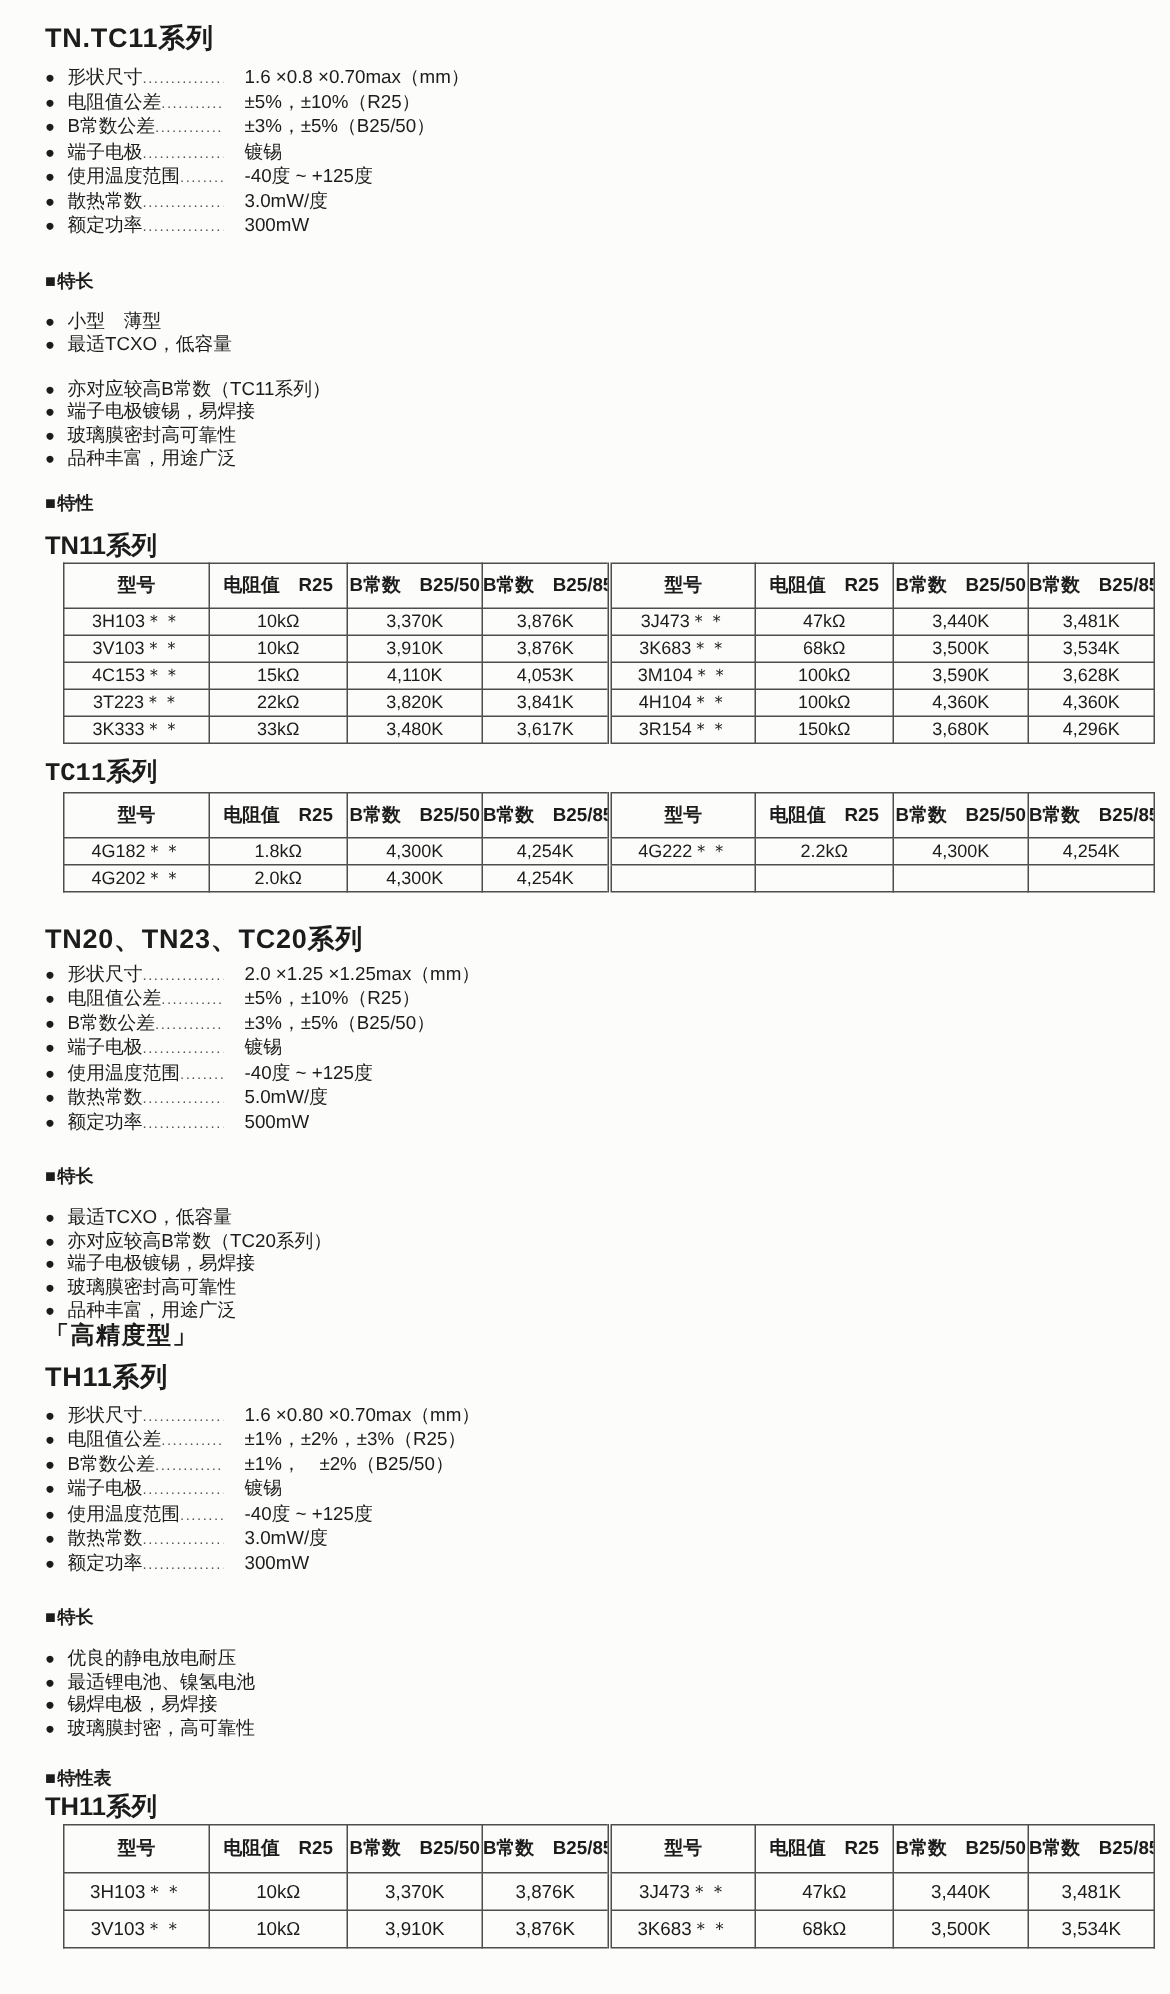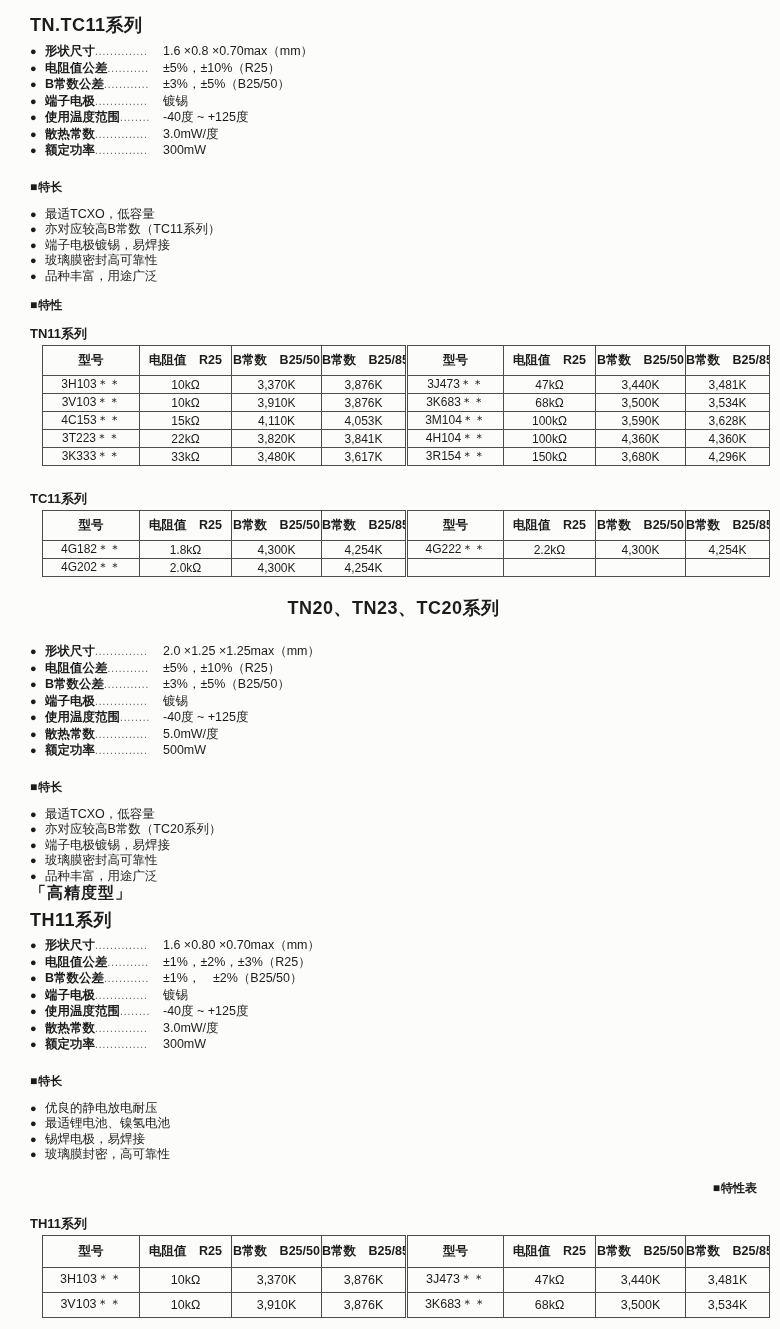--- a/index.html
+++ b/index.html
@@ -5,52 +5,52 @@
   html,body{margin:0;padding:0;}
   body{
     width:780px;height:1329px;overflow:hidden;
     background:#fcfcfb;color:#1c1c1c;
     font-family:"Liberation Sans","DejaVu Sans",sans-serif;
   }
   .page{padding:14px 23px 0 30px;box-sizing:border-box;}
 
   .series-title{font-size:18px;font-weight:700;letter-spacing:.5px;line-height:22px;}
   .t1{margin-bottom:7px;}
-  .t2{margin-top:20px;margin-bottom:24px;text-align:center;}
+  .t2{margin-top:20px;margin-bottom:4px;}
   .bracket-title{font-size:16px;font-weight:700;line-height:20px;letter-spacing:1px;}
   .t3{margin-top:6px;margin-bottom:6px;}
 
   .spec-line{display:flex;align-items:baseline;height:16.5px;font-size:12.5px;white-space:nowrap;}
   .bullet{flex:0 0 15px;}
   .bullet::before{content:"●";font-size:11px;}
   .leadbox{display:inline-flex;width:104px;flex:0 0 auto;align-items:baseline;overflow:hidden;}
-  .spec-label{flex:0 0 auto;white-space:nowrap;font-weight:bold;}
+  .spec-label{flex:0 0 auto;white-space:nowrap;}
   .dots{flex:1 1 auto;overflow:hidden;white-space:nowrap;color:#555;font-size:10px;letter-spacing:1px;}
   .dots::before{content:"......................................................";}
   .spec-value{flex:0 0 auto;white-space:nowrap;margin-left:14px;}
 
   .sq-heading{font-size:12px;font-weight:700;line-height:21px;margin:18px 0 8px;}
   .sq::before{content:"■";margin-right:1px;}
   .h-char{margin-top:12px;}
-  .h-chartbl{margin-top:16px;margin-bottom:16px;text-align:right;}
+  .h-chartbl{margin-top:16px;margin-bottom:0;}
 
   .feat-line{display:flex;align-items:baseline;height:15.5px;font-size:12.5px;white-space:nowrap;}
-  .feat-gap{}
-
-  .tbl-label{font-size:13px;font-weight:600;margin:9px 0 3px;line-height:17px;}
+  .feat-gap{margin-top:14px;}
+
+  .tbl-label{font-size:17px;font-weight:600;margin:9px 0 3px;line-height:17px;}
 
   table.dtable{border-collapse:collapse;table-layout:fixed;width:727px;border:1.5px solid #3f3f3f;margin-left:12px;}
   .dtable th,.dtable td{border:1px solid #4d4d4d;text-align:center;vertical-align:middle;
     padding:0;overflow:hidden;white-space:nowrap;}
   .dtable th{height:29px;font-size:12.5px;font-weight:700;}
   .dtable td{height:15px;font-size:12px;}
   .dtable th:nth-child(5),.dtable td:nth-child(5){border-left:3px double #4d4d4d;}
   table.tall td{height:24px;font-size:12.5px;}
   table.tall th{height:31px;}
-  .mt8{margin-top:24px;}
+  .mt8{margin-top:12px;font-family:Liberation Mono, monospace;}
 </style>
 </head>
 <body>
 
 <div class="page">
 
   <div class="series-title t1">TN.TC11系列</div>
 
   <div class="spec-list">
       <div class="spec-line">
@@ -108,20 +108,24 @@
         <span class="dots"></span>
       </span>
       <span class="spec-value">300mW</span>
     </div>
     </div>
 
   <div class="sq-heading">
     <span class="sq"></span><span>特长</span>
   </div>
   <div class="feat-list">
+      <div class="feat-line">
+      <span class="bullet"></span>
+      <span class="feat-text">小型　薄型</span>
+    </div>
       <div class="feat-line">
       <span class="bullet"></span>
       <span class="feat-text">最适TCXO，低容量</span>
     </div>
     </div>
   <div class="feat-list feat-gap">
       <div class="feat-line">
       <span class="bullet"></span>
       <span class="feat-text">亦对应较高B常数（TC11系列）</span>
     </div>

